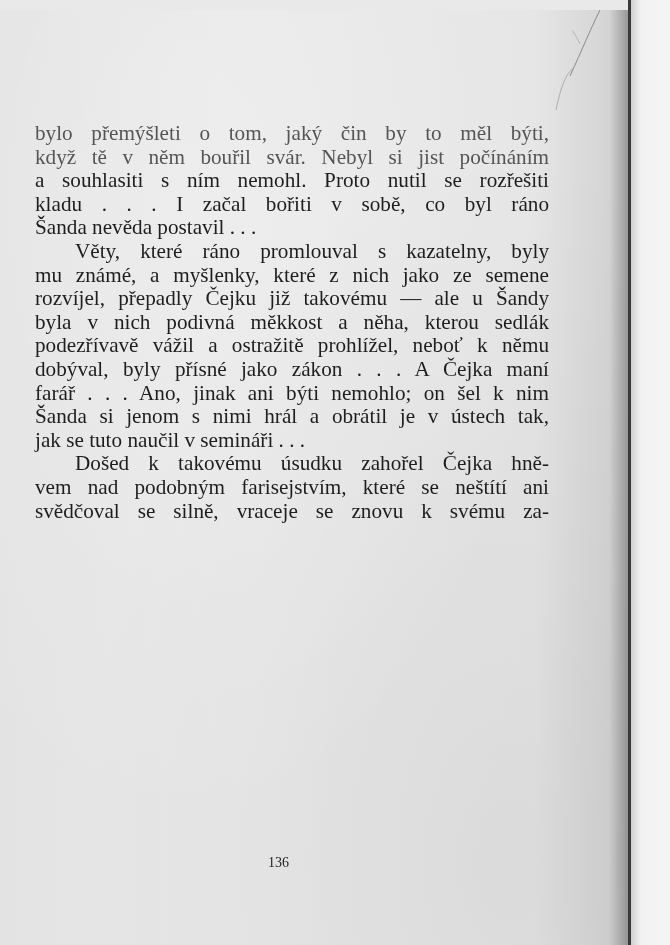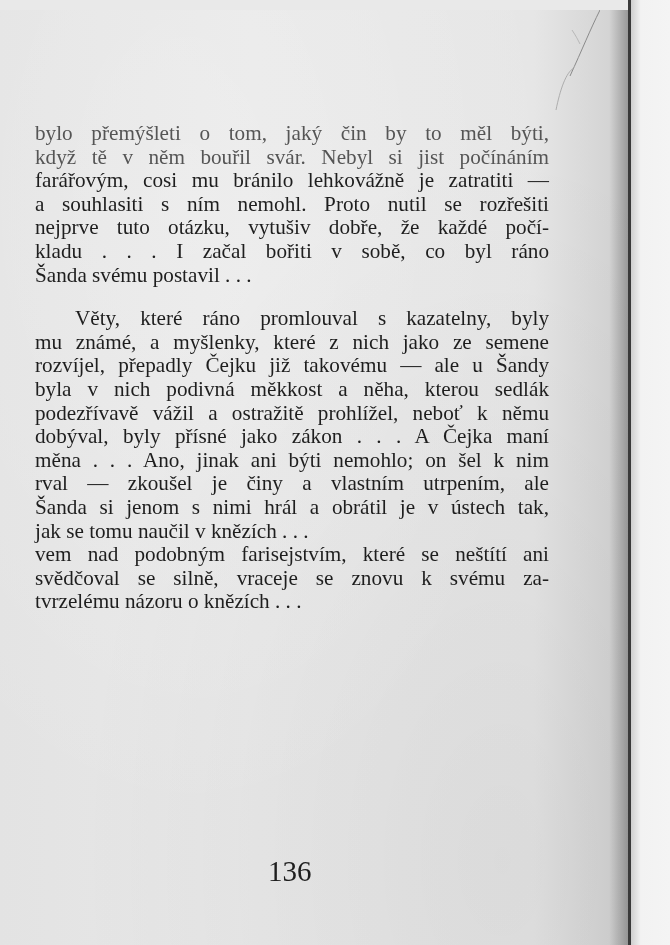--- a/index.html
+++ b/index.html
@@ -31,60 +31,57 @@
   .text-block {
     position: absolute; left: 35px; top: 112px; width: 514px;
     font-size: 21.2px; line-height: 23.6px; color: #1e1e1e;
   }
   .line {
     display: block; white-space: nowrap;
     text-align: justify; text-align-last: justify;
     height: 23.6px;
   }
   .line.last { text-align-last: left; }
-  .line.indent { padding-left: 40px; margin-top: 20px; }
+  .line.indent { padding-left: 40px; }
   .line.faded { color: #555; }
   .page-number {
     position: absolute; left: 268px; top: 845px; width: 50px;
-    font-size: 29px; color: #1e1e1e;
+    font-size: 14px; color: #1e1e1e;
   }
 </style>
 </head>
 <body>
 
 <div class="page">
   <svg class="crack" viewBox="0 0 80 110" width="80" height="110">
     <path d="M80 0 C 70 20, 62 40, 50 66" stroke="#8a8a8a" stroke-width="1" fill="none"></path>
     <path d="M54 58 C 46 62, 40 80, 36 100" stroke="#a0a0a0" stroke-width="0.8" fill="none"></path>
     <path d="M52 20 C 56 26, 58 30, 60 34" stroke="#a8a8a8" stroke-width="0.7" fill="none"></path>
   </svg>
 
   <div class="text-block">
 
     <span class="line faded">bylo přemýšleti o tom, jaký čin by to měl býti,</span>
     <span class="line faded">když tě v něm bouřil svár. Nebyl si jist počínáním</span>
-    <span class="line">farářovým, cosi mu bránilo lehkovážně je zatratiti —</span>
     <span class="line">a souhlasiti s ním nemohl. Proto nutil se rozřešiti</span>
-    <span class="line">nejprve tuto otázku, vytušiv dobře, že každé počí-</span>
     <span class="line">kladu . . . I začal bořiti v sobě, co byl ráno</span>
-    <span class="line last">Šanda svému postavil . . .</span>
+    <span class="line last">Šanda nevěda postavil . . .</span>
 
     <span class="line indent">Věty, které ráno promlouval s kazatelny, byly</span>
     <span class="line">mu známé, a myšlenky, které z nich jako ze semene</span>
     <span class="line">rozvíjel, přepadly Čejku již takovému — ale u Šandy</span>
     <span class="line">byla v nich podivná měkkost a něha, kterou sedlák</span>
     <span class="line">podezřívavě vážil a ostražitě prohlížel, neboť k němu</span>
     <span class="line">dobýval, byly přísné jako zákon . . . A Čejka maní</span>
-    <span class="line">měna . . . Ano, jinak ani býti nemohlo; on šel k nim</span>
-    <span class="line">rval — zkoušel je činy a vlastním utrpením, ale</span>
+    <span class="line">farář . . . Ano, jinak ani býti nemohlo; on šel k nim</span>
     <span class="line">Šanda si jenom s nimi hrál a obrátil je v ústech tak,</span>
-    <span class="line last">jak se tomu naučil v knězích . . .</span>
+    <span class="line last">jak se tuto naučil v semináři . . .</span>
 
+    <span class="line indent">Došed k takovému úsudku zahořel Čejka hně-</span>
     <span class="line">vem nad podobným farisejstvím, které se neštítí ani</span>
     <span class="line">svědčoval se silně, vraceje se znovu k svému za-</span>
-    <span class="line last">tvrzelému názoru o knězích . . .</span>
   </div>
 
   <div class="page-number">136</div>
 </div>
 
 <div class="binding-line"></div>
 <div class="next-page"></div>
 
 </body></html>

